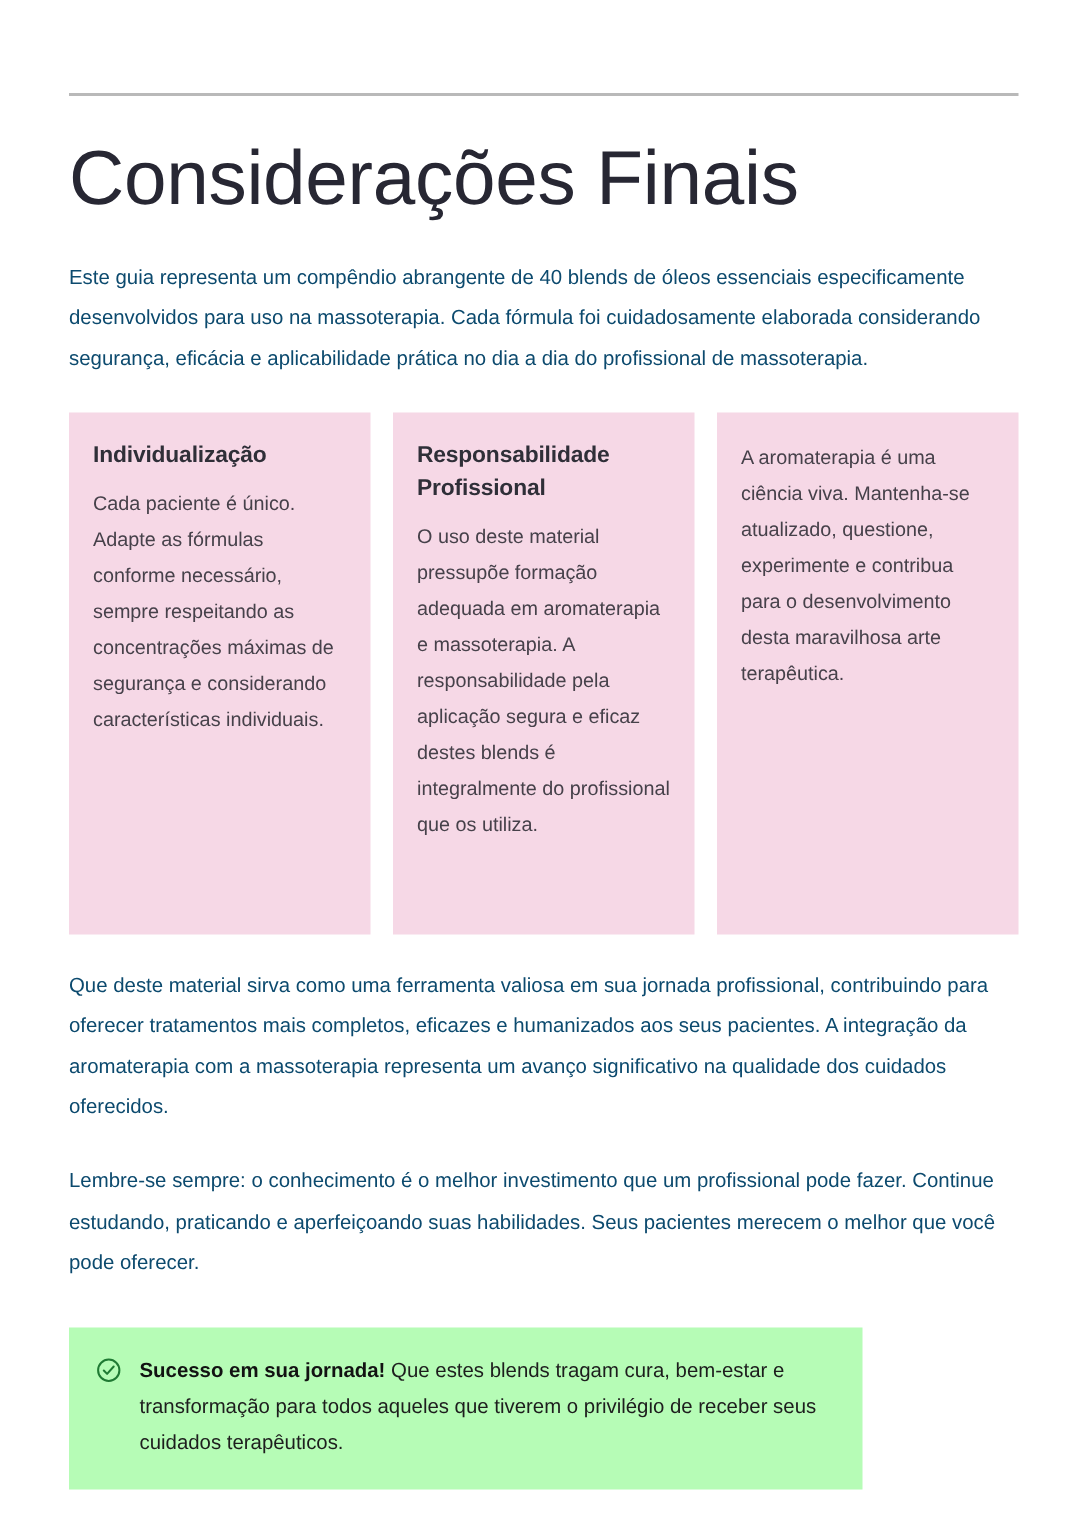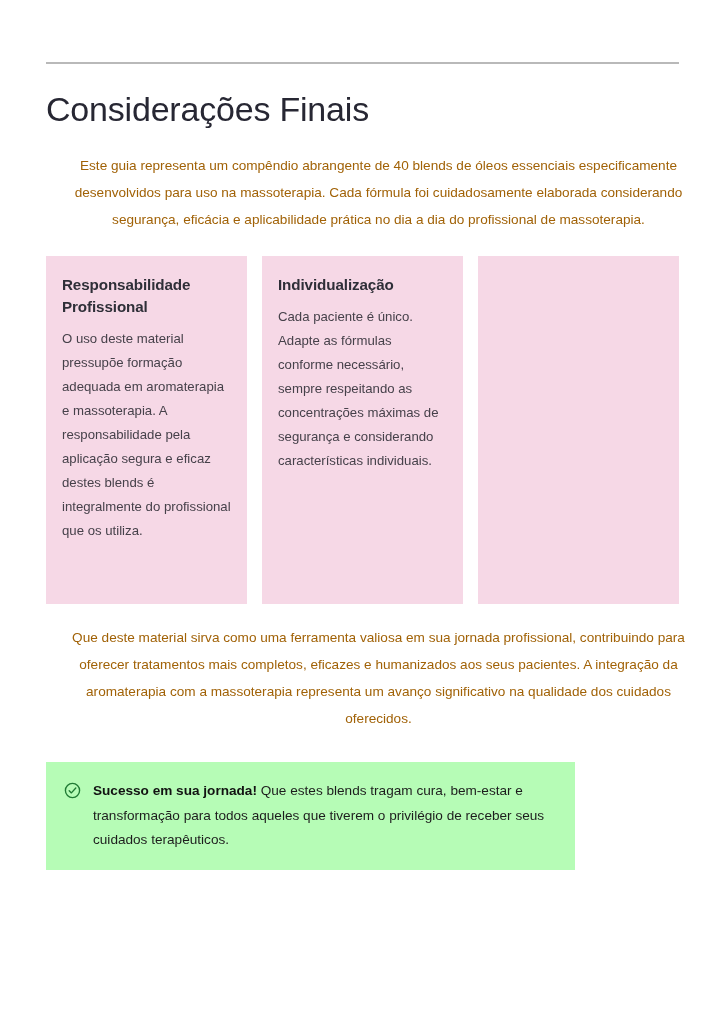--- a/index.html
+++ b/index.html
@@ -29,37 +29,36 @@
   
   .top-rule {
     margin-top: 62px;
     height: 0;
     border-top: 2px solid #b9b9b9;
     width: 633px;
   }
 
   
   .page-title {
-    font-size: 34px;
+    font-size: 51px;
     font-weight: 300;
     letter-spacing: -0.2px;
     color: #272733;
     margin: 26px 0 0 0;
     line-height: 1.12;
     font-family: "Liberation Sans", sans-serif;
   }
 
   
   .body-par {
     font-size: 13.6px;
     line-height: 2.0;
-    color: #a16207;
-    margin: 16px;
+    color: #0c4a6e;
+    margin: 0;
     width: 633px;
-    text-align: center;
   }
   .par-intro { margin-top: 24px; }
   .par-after-cards { margin-top: 20px; }
   .par-second { margin-top: 22px; }
 
   
   .cards {
     display: flex;
     gap: 15px;
     margin-top: 22px;
@@ -124,36 +123,38 @@
 
   <div class="top-rule"></div>
 
   <h1 class="page-title">Considerações Finais</h1>
 
   <p class="body-par par-intro">Este guia representa um compêndio abrangente de 40 blends de óleos essenciais especificamente desenvolvidos para uso na massoterapia. Cada fórmula foi cuidadosamente elaborada considerando segurança, eficácia e aplicabilidade prática no dia a dia do profissional de massoterapia.</p>
 
   <div class="cards">
 
     <div class="card">
+      <div class="card-title">Individualização</div>
+      <p class="card-text">Cada paciente é único. Adapte as fórmulas conforme necessário, sempre respeitando as concentrações máximas de segurança e considerando características individuais.</p>
+    </div>
+
+    <div class="card">
       <div class="card-title">Responsabilidade Profissional</div>
       <p class="card-text">O uso deste material pressupõe formação adequada em aromaterapia e massoterapia. A responsabilidade pela aplicação segura e eficaz destes blends é integralmente do profissional que os utiliza.</p>
     </div>
 
     <div class="card">
-      <div class="card-title">Individualização</div>
-      <p class="card-text">Cada paciente é único. Adapte as fórmulas conforme necessário, sempre respeitando as concentrações máximas de segurança e considerando características individuais.</p>
-    </div>
-
-    <div class="card">
+      <p class="card-text">A aromaterapia é uma ciência viva. Mantenha-se atualizado, questione, experimente e contribua para o desenvolvimento desta maravilhosa arte terapêutica.</p>
     </div>
 
   </div>
 
   <p class="body-par par-after-cards">Que deste material sirva como uma ferramenta valiosa em sua jornada profissional, contribuindo para oferecer tratamentos mais completos, eficazes e humanizados aos seus pacientes. A integração da aromaterapia com a massoterapia representa um avanço significativo na qualidade dos cuidados oferecidos.</p>
 
+  <p class="body-par par-second">Lembre-se sempre: o conhecimento é o melhor investimento que um profissional pode fazer. Continue estudando, praticando e aperfeiçoando suas habilidades. Seus pacientes merecem o melhor que você pode oferecer.</p>
 
   <div class="callout">
     <span class="callout-icon">
       <svg width="17" height="17" viewBox="0 0 17 17" aria-hidden="true">
         <circle cx="8.5" cy="8.5" r="7.1" fill="none" stroke="#1f7a33" stroke-width="1.35"></circle>
         <path d="M5.2 8.7 L7.4 10.9 L11.8 6.0" fill="none" stroke="#1f7a33" stroke-width="1.35" stroke-linecap="round" stroke-linejoin="round"></path>
       </svg>
     </span>
     <p class="callout-text"><span class="lead">Sucesso em sua jornada!</span><span> Que estes blends tragam cura, bem-estar e transformação para todos aqueles que tiverem o privilégio de receber seus cuidados terapêuticos.</span></p>
   </div>

